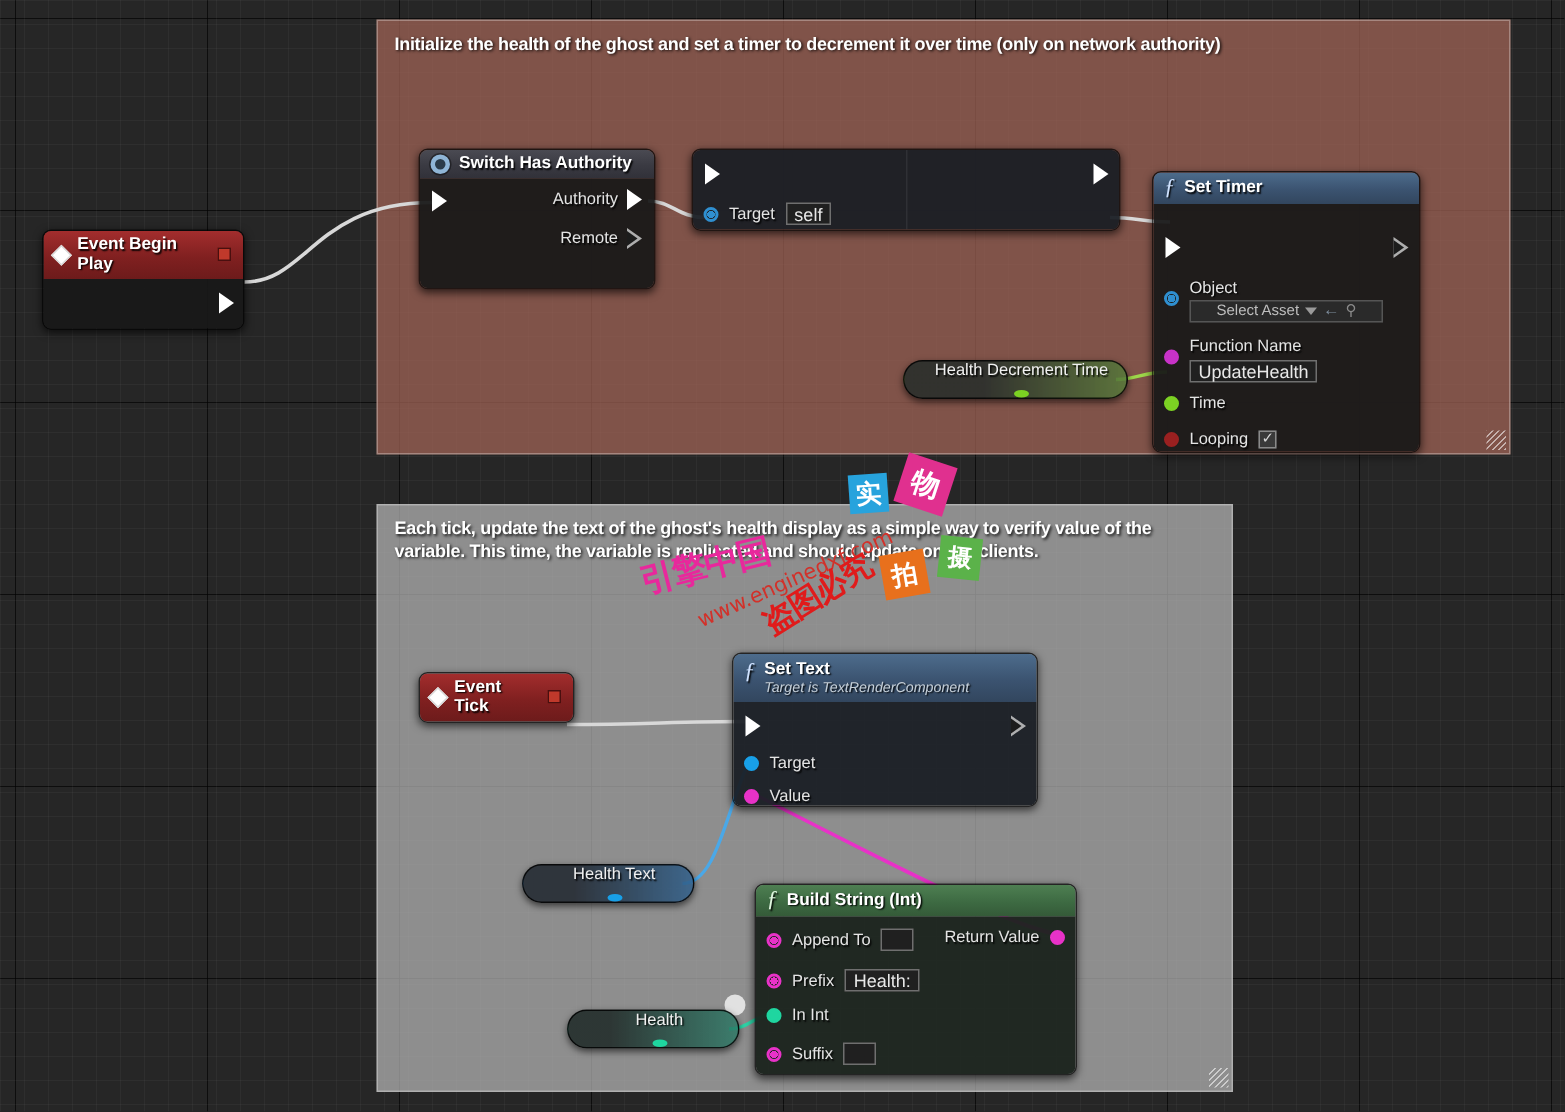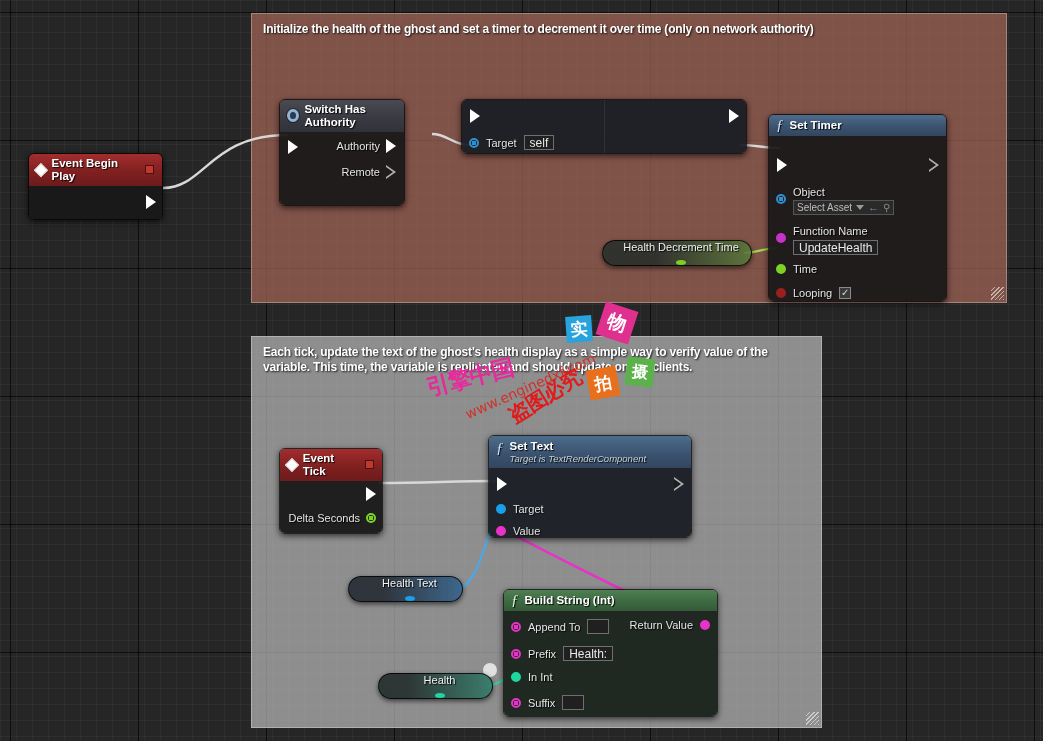--- a/index.html
+++ b/index.html
@@ -139,21 +139,21 @@
   .chk {
     width: 12px; height: 12px;
     background: #3a3a3a; border: 1px solid #8a8a8a;
     display:inline-flex; align-items:center; justify-content:center;
     font-size: 10px; color: #d8d8d8; line-height: 1;
   }
   .field-stack { display:flex; flex-direction: column; gap: 1px; }
   .asset-picker {
     display:flex; align-items:center; gap: 4px;
     background: #2a2a2a; border: 1px solid #555;
-    padding: 0 3px; height: 15px; margin-top: 1px;
+    padding: 0 17px; height: 15px; margin-top: 1px;
   }
   .asset-picker .ap-text { font-size:10px; color:#bdbdbd; }
   .icon-caret { width:0;height:0;border-left:4px solid transparent;border-right:4px solid transparent;border-top:5px solid #9a9a9a; }
   .icon-arrow { color:#7f8f9f; font-size:11px; line-height:1; }
   .icon-mag   { color:#8a8a8a; font-size:10px; line-height:1; }
 
   
   .var-node {
     position: absolute;
     display: flex; align-items: center; justify-content: flex-end;
@@ -244,21 +244,21 @@
         </span>
       <span class="event-dot" style="margin-left:auto"></span>
     </div>
     <div class="node-body body-dark" style="height:33px; position:relative;">
       <div style="position:absolute; right:6px; top:9px;">
         <span class="exec"></span>
       </div>
     </div>
   </div>
 
-  <div class="node" id="n-switch" style="left:279px; top:99px; width:126px;">
+  <div class="node" id="n-switch" style="left:279px; top:99px; width:158px;">
     <div class="node-header hdr-flow">
       <span class="icon-gear"></span>
       <span class="titles">
           <span>Switch Has Authority</span>
         </span>
     </div>
     <div class="node-body body-dark" style="height:73px; position:relative;">
       <div style="position:absolute; left:8px; top:8px;">
         <span class="exec"></span>
       </div>
@@ -345,29 +345,20 @@
   </div>
 
   <div class="node" id="n-event-tick" style="left:279px; top:448px; width:104px;">
     <div class="node-header hdr-event">
       <span class="diamond"></span>
       <span class="titles">
           <span>Event Tick</span>
         </span>
       <span class="event-dot" style="margin-left:auto"></span>
     </div>
-    <div class="node-body body-dark" style="height:52px; position:relative;">
-      <div style="position:absolute; right:6px; top:6px;">
-        <span class="exec"></span>
-      </div>
-      <div style="position:absolute; right:6px; top:31px; display:flex; align-items:center; gap:6px;">
-        <span class="row-label">Delta Seconds</span>
-        <span class="pin-dot obj" style="color:#7cd123"></span>
-      </div>
-    </div>
   </div>
 
   <div class="node" id="n-set-text" style="left:488px; top:435px; width:204px;">
     <div class="node-header hdr-fn" style="align-items:flex-start; padding-top:4px;">
       <span class="icon-f" style="margin-top:1px;">ƒ</span>
       <span class="titles">
         <span>Set Text</span>
         <span class="node-subtitle">Target is TextRenderComponent</span>
       </span>
     </div>

